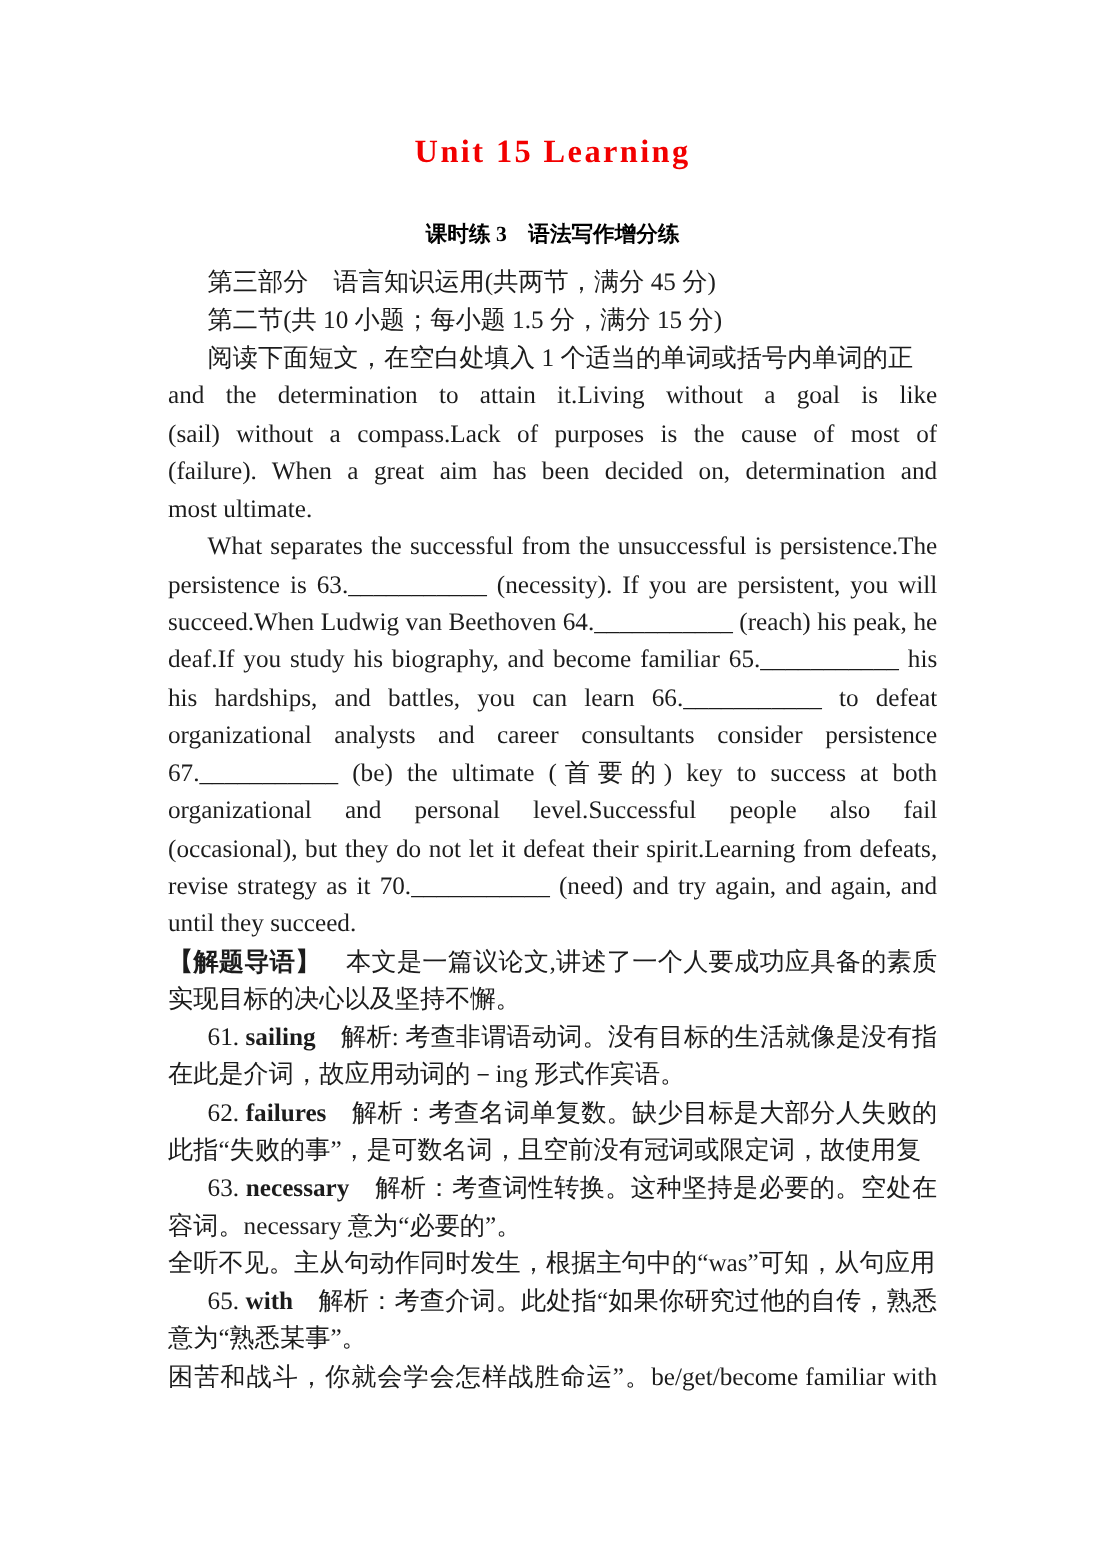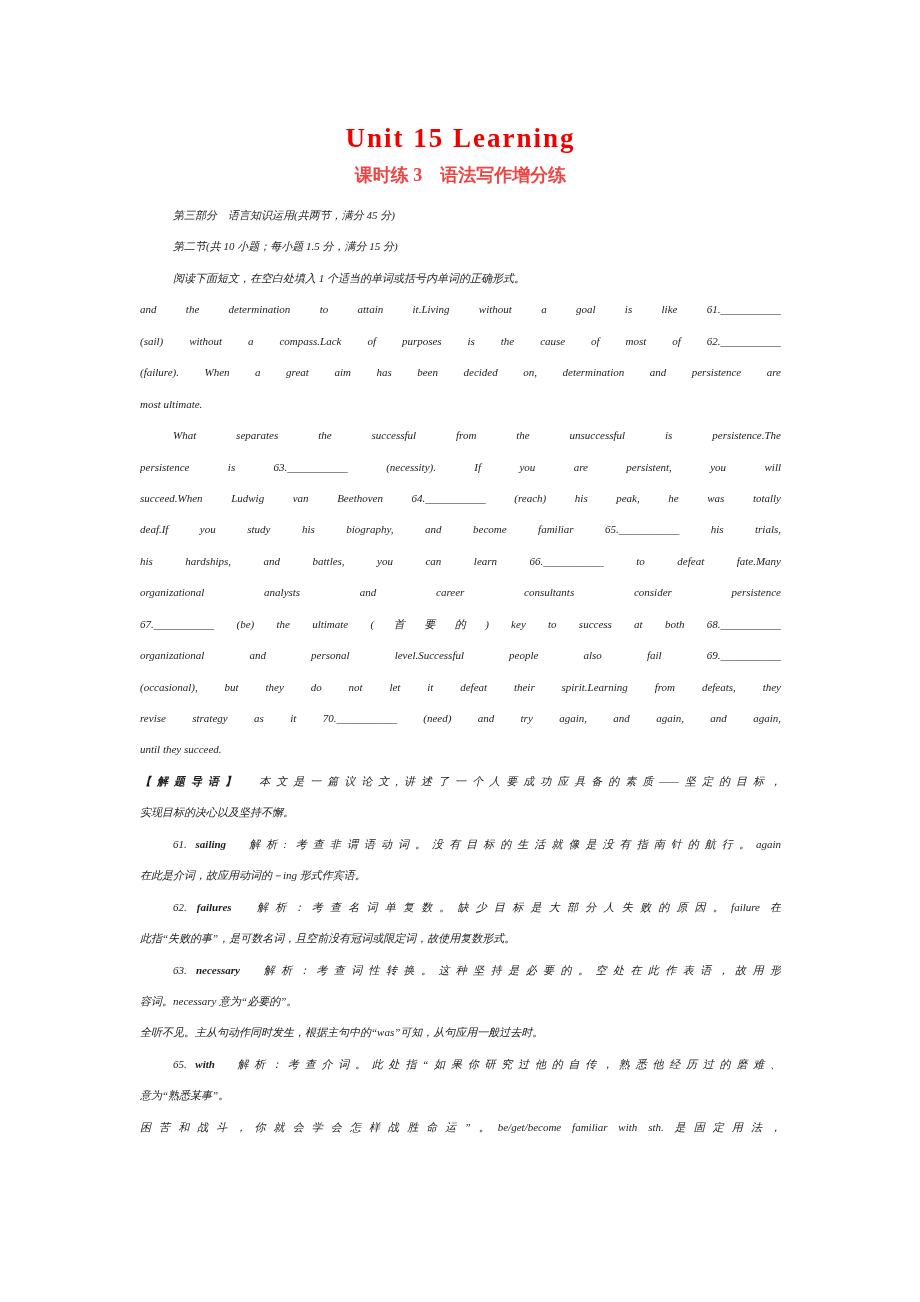--- a/index.html
+++ b/index.html
@@ -8,21 +8,21 @@
     width: 920px;
     height: 1302px;
     background: #ffffff;
     font-family: "Liberation Serif", "DejaVu Serif", serif;
     color: #1c1c1c;
     overflow: hidden;
   }
   .content {
     position: absolute;
     left: 140px;
-    top: 118px;
+    top: 106px;
     width: 641px;
   }
   .doc-title {
     height: 40px;
     line-height: 40px;
     text-align: center;
     font-size: 27px;
     font-weight: bold;
     letter-spacing: 2px;
   }
@@ -30,40 +30,39 @@
     height: 34px;
     line-height: 34px;
     text-align: center;
     font-size: 18px;
     font-weight: bold;
     margin-bottom: 8px;
   }
   .line {
     height: 31.45px;
     line-height: 31.45px;
-    font-size: 11px;
+    font-size: 21px;
     white-space: pre-wrap;
     overflow: hidden;
-    font-style: italic;
   }
   .line.just {
     text-align: justify;
     text-align-last: justify;
     -moz-text-align-last: justify;
   }
   .line.ind { padding-left: 33px; }
   .b { font-weight: bold; }
 </style>
 </head>
 <body>
 
 <div class="page" style="color: rgb(28, 28, 28); background: rgb(255, 255, 255);">
   <div class="content">
     <div class="doc-title" style="color: rgb(242, 0, 0);">Unit 15 Learning</div>
-    <div class="doc-subtitle" style="color: #ef4444;">课时练 3　语法写作增分练</div>
+    <div class="doc-subtitle" style="color: #000000; margin-top: 32px;">课时练 3　语法写作增分练</div>
     <div>
         <div class="line ind"><span>第三部分　语言知识运用(共两节，满分 45 分)</span></div>
         <div class="line ind"><span>第二节(共 10 小题；每小题 1.5 分，满分 15 分)</span></div>
         <div class="line ind"><span>阅读下面短文，在空白处填入 1 个适当的单词或括号内单词的正确形式。</span></div>
         <div class="line just"><span>and the determination to attain it.Living without a goal is like 61.___________</span></div>
         <div class="line just"><span>(sail) without a compass.Lack of purposes is the cause of most of 62.___________</span></div>
         <div class="line just"><span>(failure). When a great aim has been decided on, determination and persistence are</span></div>
         <div class="line"><span>most ultimate.</span></div>
         <div class="line just ind"><span>What separates the successful from the unsuccessful is persistence.The</span></div>
         <div class="line just"><span>persistence is 63.___________ (necessity). If you are persistent, you will</span></div>

